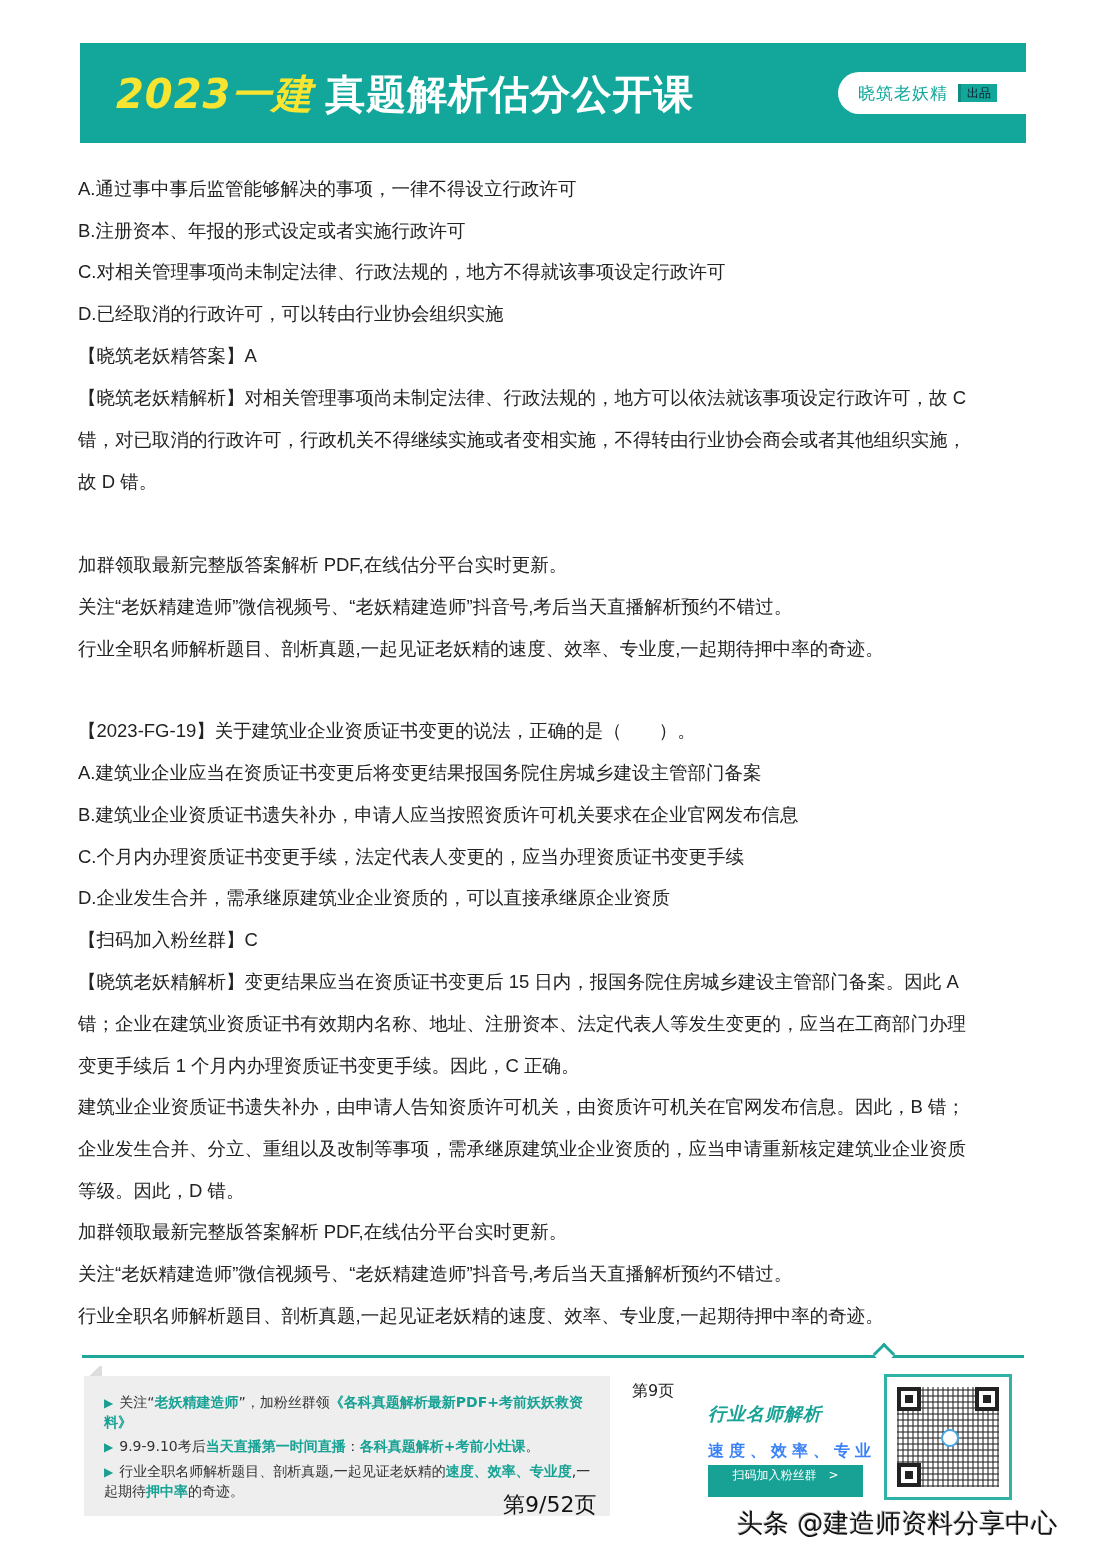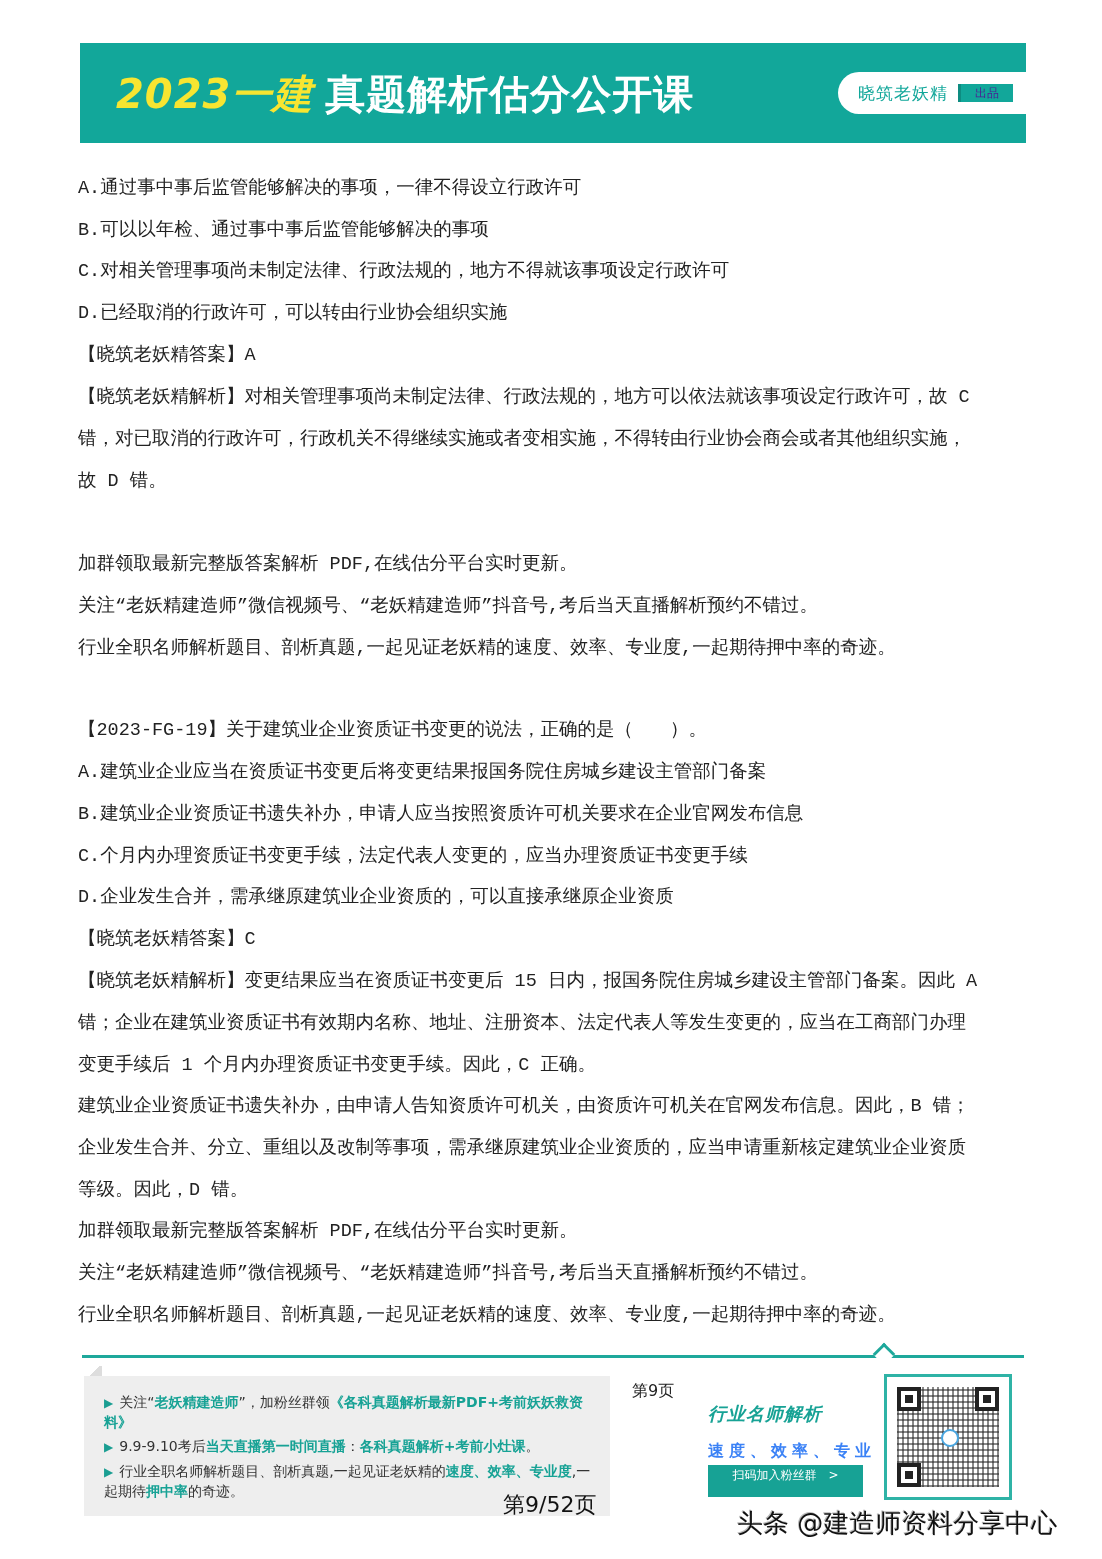--- a/index.html
+++ b/index.html
@@ -19,29 +19,29 @@
   }
   .banner-title .yr { color: #f7e531; }
   .banner-title .rest { color: #ffffff; margin-left: 12px; font-style: normal; }
   .brand-pill {
     position: absolute; left: 758px; top: 29px; width: 200px; height: 42px;
     background: #ffffff; border-radius: 22px 0 0 22px;
     display: flex; align-items: center; padding-left: 20px;
   }
   .brand-name { color: #12a79a; font-size: 17px; letter-spacing: 1px; white-space: nowrap; }
   .brand-tag {
-    margin-left: 10px; background: #12a79a; color: #4c1d95; font-size: 12px;
-    padding: 2px 14px; line-height: 14px; border-left: 3px solid #0e8c81;
+    margin-left: 10px; background: #12a79a; color: #0f172a; font-size: 12px;
+    padding: 2px 6px; line-height: 14px; border-left: 3px solid #0e8c81;
   }
 
   
   .content { position: absolute; left: 78px; top: 0; width: 950px; }
   .line {
     position: absolute; left: 0; font-size: 18.5px; line-height: 24px; color: #222;
-    white-space: nowrap; font-family: Liberation Mono, monospace;
+    white-space: nowrap; font-family: Liberation Sans, sans-serif;
   }
 
   
   .footer-rule {
     position: absolute; left: 82px; top: 1355px; width: 942px; height: 3px; background: #1ea89b;
   }
   .footer-notch {
     position: absolute; left: 876px; top: 1346px; width: 16px; height: 16px;
     border-top: 3px solid #1ea89b; border-left: 3px solid #1ea89b;
     transform: rotate(45deg); background: #fff;
@@ -112,38 +112,38 @@
   </div>
   <div class="brand-pill">
     <span class="brand-name">晓筑老妖精</span>
     <span class="brand-tag">出品</span>
   </div>
 </div>
 
 <div class="content">
 
   <div class="line" style="top:177px">A.通过事中事后监管能够解决的事项，一律不得设立行政许可</div>
-  <div class="line" style="top:219px">B.可以以年检、通过事中事后监管能够解决的事项</div>
+  <div class="line" style="top:219px">B.注册资本、年报的形式设定或者实施行政许可</div>
   <div class="line" style="top:260px">C.对相关管理事项尚未制定法律、行政法规的，地方不得就该事项设定行政许可</div>
   <div class="line" style="top:302px">D.已经取消的行政许可，可以转由行业协会组织实施</div>
   <div class="line" style="top:344px">【晓筑老妖精答案】A</div>
   <div class="line" style="top:386px">【晓筑老妖精解析】对相关管理事项尚未制定法律、行政法规的，地方可以依法就该事项设定行政许可，故 C</div>
   <div class="line" style="top:428px">错，对已取消的行政许可，行政机关不得继续实施或者变相实施，不得转由行业协会商会或者其他组织实施，</div>
   <div class="line" style="top:470px">故 D 错。</div>
 
   <div class="line" style="top:553px">加群领取最新完整版答案解析 PDF,在线估分平台实时更新。</div>
   <div class="line" style="top:595px">关注“老妖精建造师”微信视频号、“老妖精建造师”抖音号,考后当天直播解析预约不错过。</div>
   <div class="line" style="top:637px">行业全职名师解析题目、剖析真题,一起见证老妖精的速度、效率、专业度,一起期待押中率的奇迹。</div>
 
   <div class="line" style="top:719px">【2023-FG-19】关于建筑业企业资质证书变更的说法，正确的是（　　）。</div>
   <div class="line" style="top:761px">A.建筑业企业应当在资质证书变更后将变更结果报国务院住房城乡建设主管部门备案</div>
   <div class="line" style="top:803px">B.建筑业企业资质证书遗失补办，申请人应当按照资质许可机关要求在企业官网发布信息</div>
   <div class="line" style="top:845px">C.个月内办理资质证书变更手续，法定代表人变更的，应当办理资质证书变更手续</div>
   <div class="line" style="top:886px">D.企业发生合并，需承继原建筑业企业资质的，可以直接承继原企业资质</div>
-  <div class="line" style="top:928px">【晓筑老妖精答案】C</div>
+  <div class="line" style="top:928px">【扫码加入粉丝群】C</div>
   <div class="line" style="top:970px">【晓筑老妖精解析】变更结果应当在资质证书变更后 15 日内，报国务院住房城乡建设主管部门备案。因此 A</div>
   <div class="line" style="top:1012px">错；企业在建筑业资质证书有效期内名称、地址、注册资本、法定代表人等发生变更的，应当在工商部门办理</div>
   <div class="line" style="top:1054px">变更手续后 1 个月内办理资质证书变更手续。因此，C 正确。</div>
   <div class="line" style="top:1095px">建筑业企业资质证书遗失补办，由申请人告知资质许可机关，由资质许可机关在官网发布信息。因此，B 错；</div>
   <div class="line" style="top:1137px">企业发生合并、分立、重组以及改制等事项，需承继原建筑业企业资质的，应当申请重新核定建筑业企业资质</div>
   <div class="line" style="top:1179px">等级。因此，D 错。</div>
   <div class="line" style="top:1220px">加群领取最新完整版答案解析 PDF,在线估分平台实时更新。</div>
   <div class="line" style="top:1262px">关注“老妖精建造师”微信视频号、“老妖精建造师”抖音号,考后当天直播解析预约不错过。</div>
   <div class="line" style="top:1304px">行业全职名师解析题目、剖析真题,一起见证老妖精的速度、效率、专业度,一起期待押中率的奇迹。</div>
 </div>

